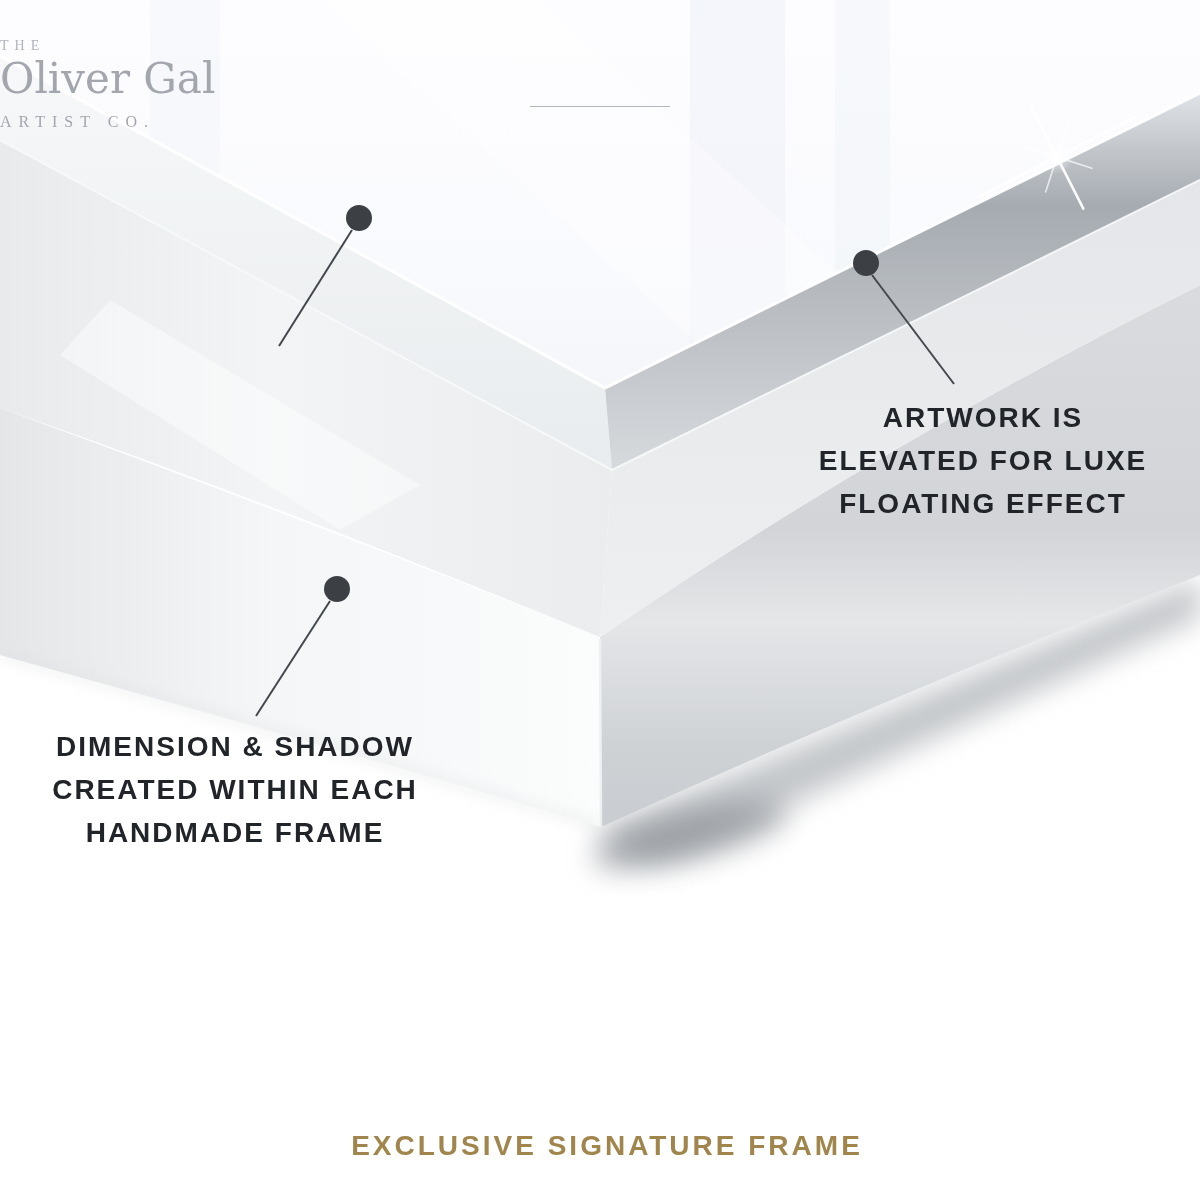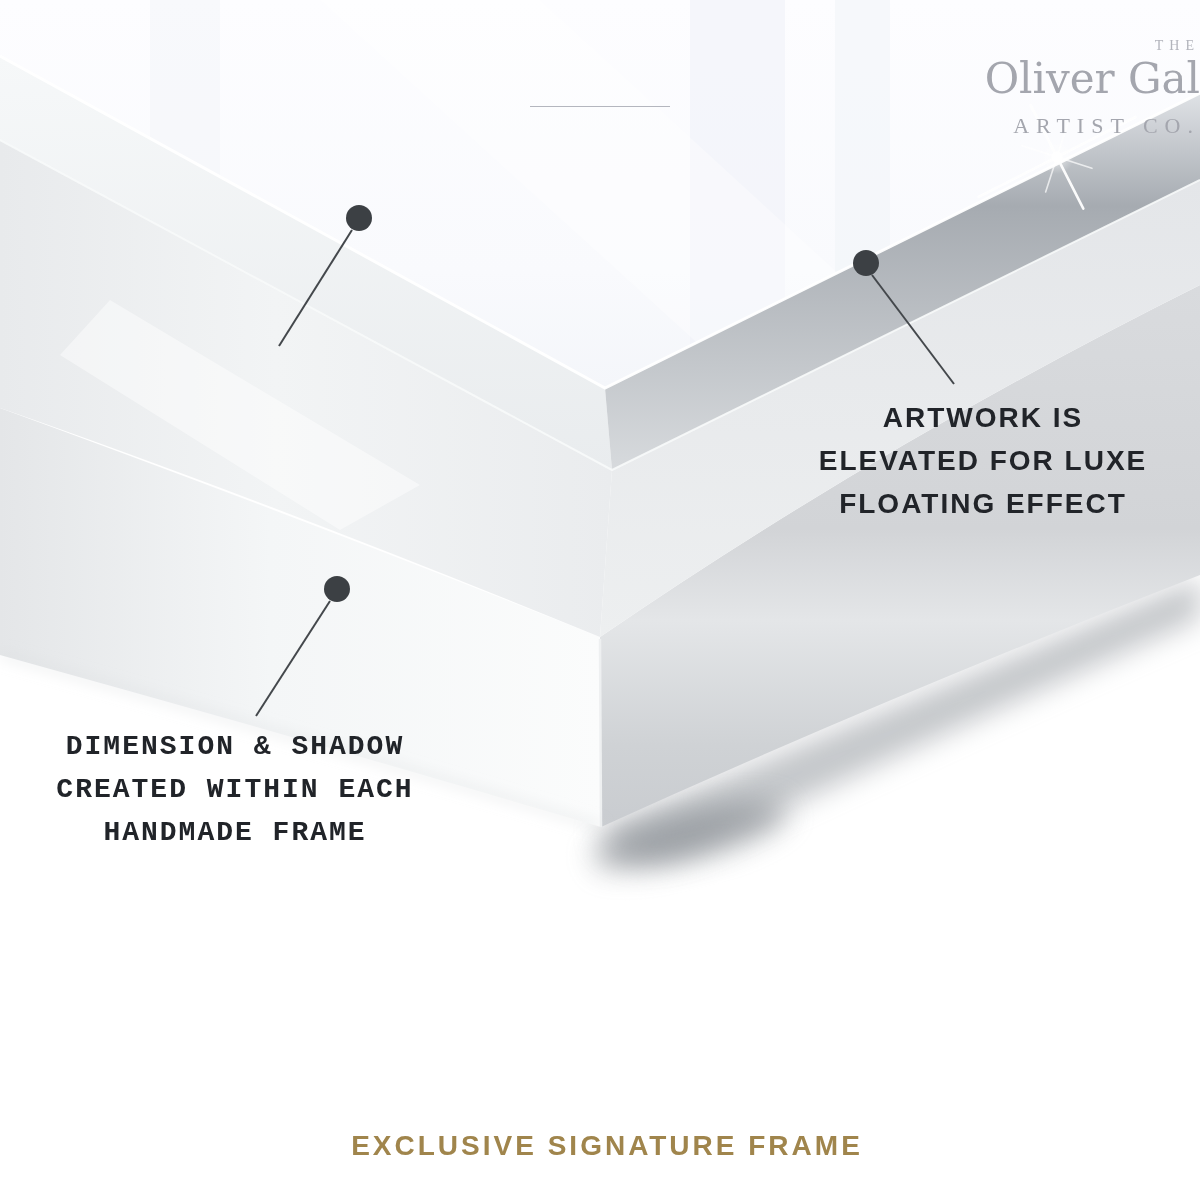--- a/index.html
+++ b/index.html
@@ -2,46 +2,46 @@
 <html><head>
 <meta charset="utf-8">
 <style>
   html,body{margin:0;padding:0;background:#fff;}
   .canvas{
     position:relative;width:1200px;height:1200px;overflow:hidden;
     background:#ffffff;font-family:"Liberation Sans",sans-serif;
   }
   .photo-svg{position:absolute;left:0;top:0;width:1200px;height:1200px;}
   .logo{
-    position:absolute;left:0;top:38px;width:1200px;text-align:right;
+    position:absolute;left:0;top:38px;width:1200px;text-align:left;
     color:#a6a8b0;user-select:none;
   }
   .logo .the{
     font-family:"Liberation Serif",serif;font-size:14px;letter-spacing:6px;
     color:#b2b4bc;margin-bottom:2px;
   }
   .logo .script{
     font-family:"DejaVu Serif",serif;font-size:42px;
     color:#a4a6ae;line-height:46px;
   }
   .logo .rule{
     width:140px;height:1px;background:#b4b6be;margin:4px auto 6px auto;
   }
   .logo .suffix{
-    font-family:"Liberation Serif",serif;font-size:22px;letter-spacing:7px;
+    font-family:"Liberation Serif",serif;font-size:16px;letter-spacing:7px;
     color:#a4a6ae;
   }
   .callout-label{
     position:absolute;white-space:pre-line;text-align:center;
     color:#212429;font-weight:700;font-size:28px;line-height:43px;
     letter-spacing:2px;
   }
   .cl-1{left:45px;top:414px;width:400px;}
   .cl-2{left:783px;top:396px;width:400px;text-align:center;}
-  .cl-3{left:15px;top:725px;width:440px;font-family:Liberation Mono, monospace;}
+  .cl-3{left:15px;top:725px;width:440px;}
   .footer-tagline{
     position:absolute;left:0;top:1130px;width:1200px;text-align:center;
     color:#a0854c;font-weight:700;font-size:28px;letter-spacing:3px;padding-left:7px;
   }
 </style>
 </head>
 <body>
 
 <div class="canvas">
 

